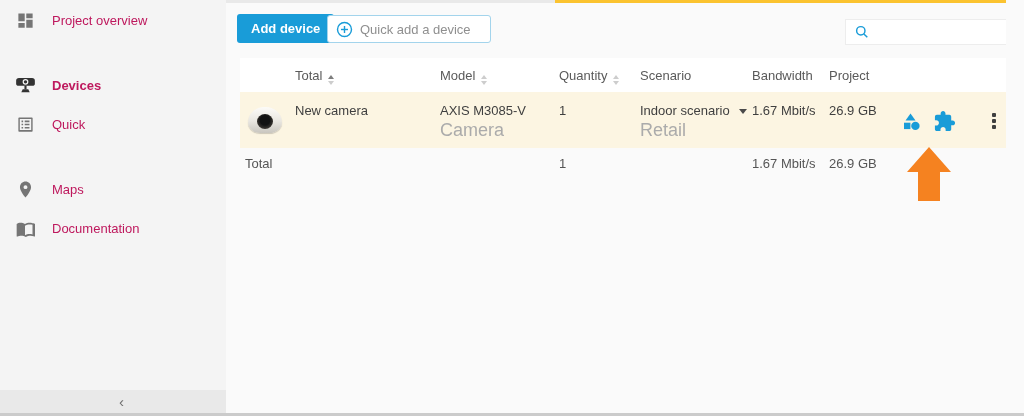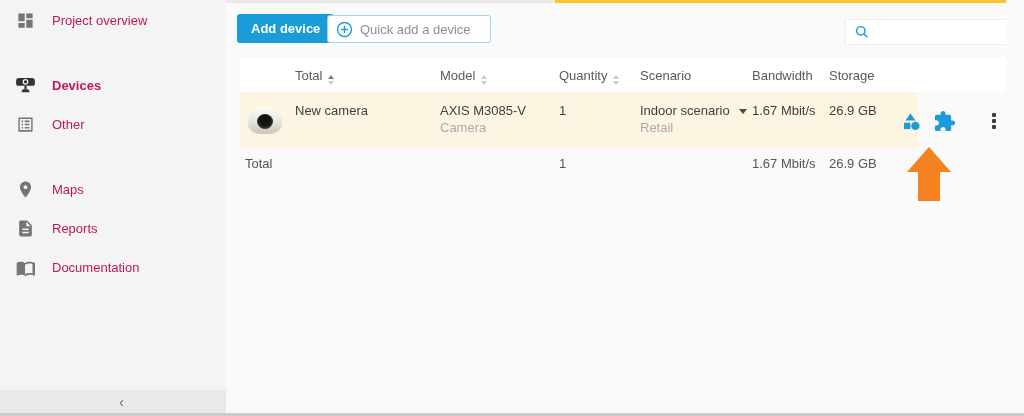--- a/index.html
+++ b/index.html
@@ -55,24 +55,24 @@
   .cell { position:absolute; font-size:13px; color:#5a5a5a; white-space:nowrap; }
   .thead .cell { top:10px; }
   .sort { display:inline-flex; flex-direction:column; gap:2px; margin-left:6px;
           vertical-align:1px; cursor:pointer; }
   .sort i { display:block; width:0; height:0;
             border-left:3.5px solid transparent; border-right:3.5px solid transparent; }
   .sort .up   { border-bottom:4px solid #cdcdcd; }
   .sort .down { border-top:4px solid #cdcdcd; }
   .sort.asc .up { border-bottom-color:#7d7d7d; }
 
-  .trow { position:absolute; left:14px; top:92px; width:678px; height:56px;
+  .trow { position:absolute; left:14px; top:92px; width:766px; height:56px;
           background:var(--row-highlight,#fcf5e2); cursor:pointer; }
   .trow .cell  { top:11px; color:#3f3f3f; font-size:13px; }
-  .trow .sub   { top:28px; color:#ababab; font-size:13px; position:absolute; white-space:nowrap; }
+  .trow .sub   { top:28px; color:#ababab; font-size:18px; position:absolute; white-space:nowrap; }
 
   .c-name{left:55px} .c-model{left:200px} .c-qty{left:319px}
   .c-scen{left:400px} .c-band{left:512px} .c-stor{left:589px}
 
   .caret-down { display:inline-block; width:0; height:0; margin-left:9px;
                 border-left:4.5px solid transparent; border-right:4.5px solid transparent;
                 border-top:5px solid #4a4a4a; vertical-align:1px; cursor:pointer; }
 
   
   .thumb { position:absolute; left:6px; top:13px; width:38px; height:30px; }
@@ -131,42 +131,34 @@
       </div>
 
 
 
       <div class="nav-item">
         <span class="nicon">
           <svg width="19" height="19" viewBox="0 0 24 24" fill="currentColor">
               <path d="M11 7h6v2h-6zm0 4h6v2h-6zm0 4h6v2h-6zM7 7h2v2H7zm0 4h2v2H7zm0 4h2v2H7zM20.1 3H3.9c-.5 0-.9.4-.9.9v16.2c0 .4.4.9.9.9h16.2c.4 0 .9-.5.9-.9V3.9c0-.5-.5-.9-.9-.9zm-.9 16H4.8V5h14.4v14z"></path>
             </svg>
         </span>
-        <span class="nlabel">Other</span>
+        <span class="nlabel">Quick</span>
       </div>
 
       <div class="nav-spacer"></div>
 
       <div class="nav-item">
         <span class="nicon">
           <svg width="19" height="19" viewBox="0 0 24 24" fill="currentColor">
               <path d="M12 2C8.13 2 5 5.13 5 9c0 5.25 7 13 7 13s7-7.75 7-13c0-3.87-3.13-7-7-7zm0 9.5A2.5 2.5 0 1 1 12 6.5a2.5 2.5 0 0 1 0 5z"></path>
             </svg>
         </span>
         <span class="nlabel">Maps</span>
       </div>
 
-      <div class="nav-item">
-        <span class="nicon">
-          <svg width="19" height="19" viewBox="0 0 24 24" fill="currentColor">
-              <path d="M14 2H6c-1.1 0-2 .9-2 2v16c0 1.1.9 2 2 2h12c1.1 0 2-.9 2-2V8l-6-6zm2 16H8v-2h8v2zm0-4H8v-2h8v2zm-3-5V3.5L18.5 9H13z"></path>
-            </svg>
-        </span>
-        <span class="nlabel">Reports</span>
-      </div>
 
       <div class="nav-item">
         <span class="nicon">
           <svg width="20" height="20" viewBox="0 0 24 24" fill="currentColor">
               <path d="M21 5c-1.11-.35-2.33-.5-3.5-.5-1.95 0-4.05.4-5.5 1.5-1.45-1.1-3.55-1.5-5.5-1.5S3.45 4.9 2 6v14.65c0 .25.25.5.5.5.1 0 .15-.05.25-.05C4.1 20.45 6.05 20 7.5 20c1.95 0 4.05.4 5.5 1.5 1.35-.85 3.8-1.5 5.5-1.5 1.65 0 3.35.3 4.75 1.05.1.05.15.05.25.05.25 0 .5-.25.5-.5V6c-.6-.45-1.25-.75-2-1zm0 13.5c-1.1-.35-2.3-.5-3.5-.5-1.7 0-4.15.65-5.5 1.5V8c1.35-.85 3.8-1.5 5.5-1.5 1.2 0 2.4.15 3.5.5v11.5z"></path>
             </svg>
         </span>
         <span class="nlabel">Documentation</span>
       </div>
 
@@ -218,21 +210,21 @@
           </span>
       </span>
       <span class="cell c-qty">
         <span>Quantity</span><span class="sort">
             <i class="up"></i>
             <i class="down"></i>
           </span>
       </span>
       <span class="cell c-scen">Scenario</span>
       <span class="cell c-band">Bandwidth</span>
-      <span class="cell c-stor">Storage</span>
+      <span class="cell c-stor">Project</span>
     </div>
 
     <div class="trow">
       <span class="thumb">
         <span class="dome"></span>
         <span class="lens"></span>
       </span>
       <span class="cell c-name">New camera</span>
       <span class="cell c-model">AXIS M3085-V</span>
       <span class="sub c-model">Camera</span>

